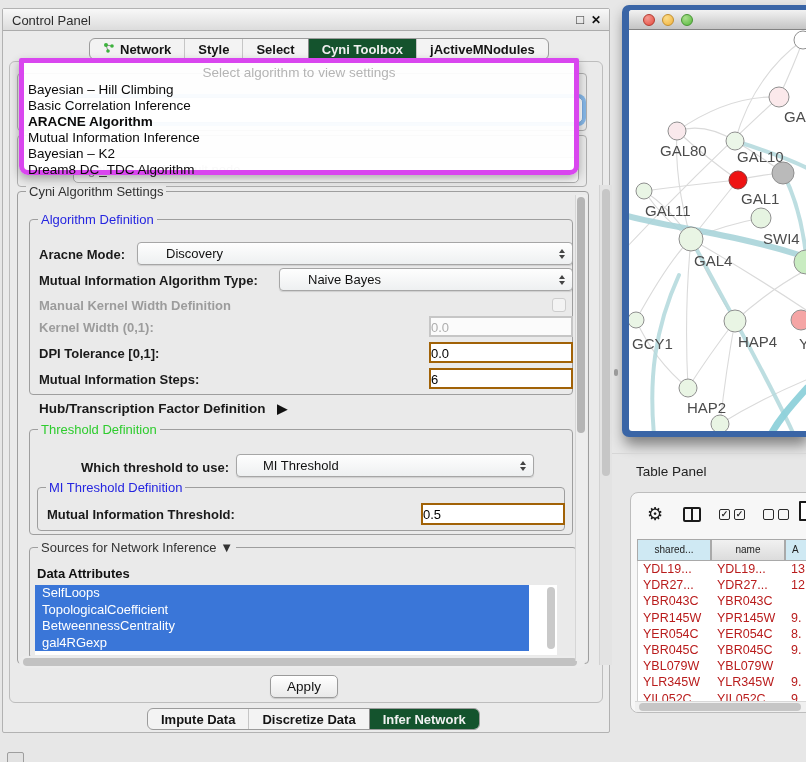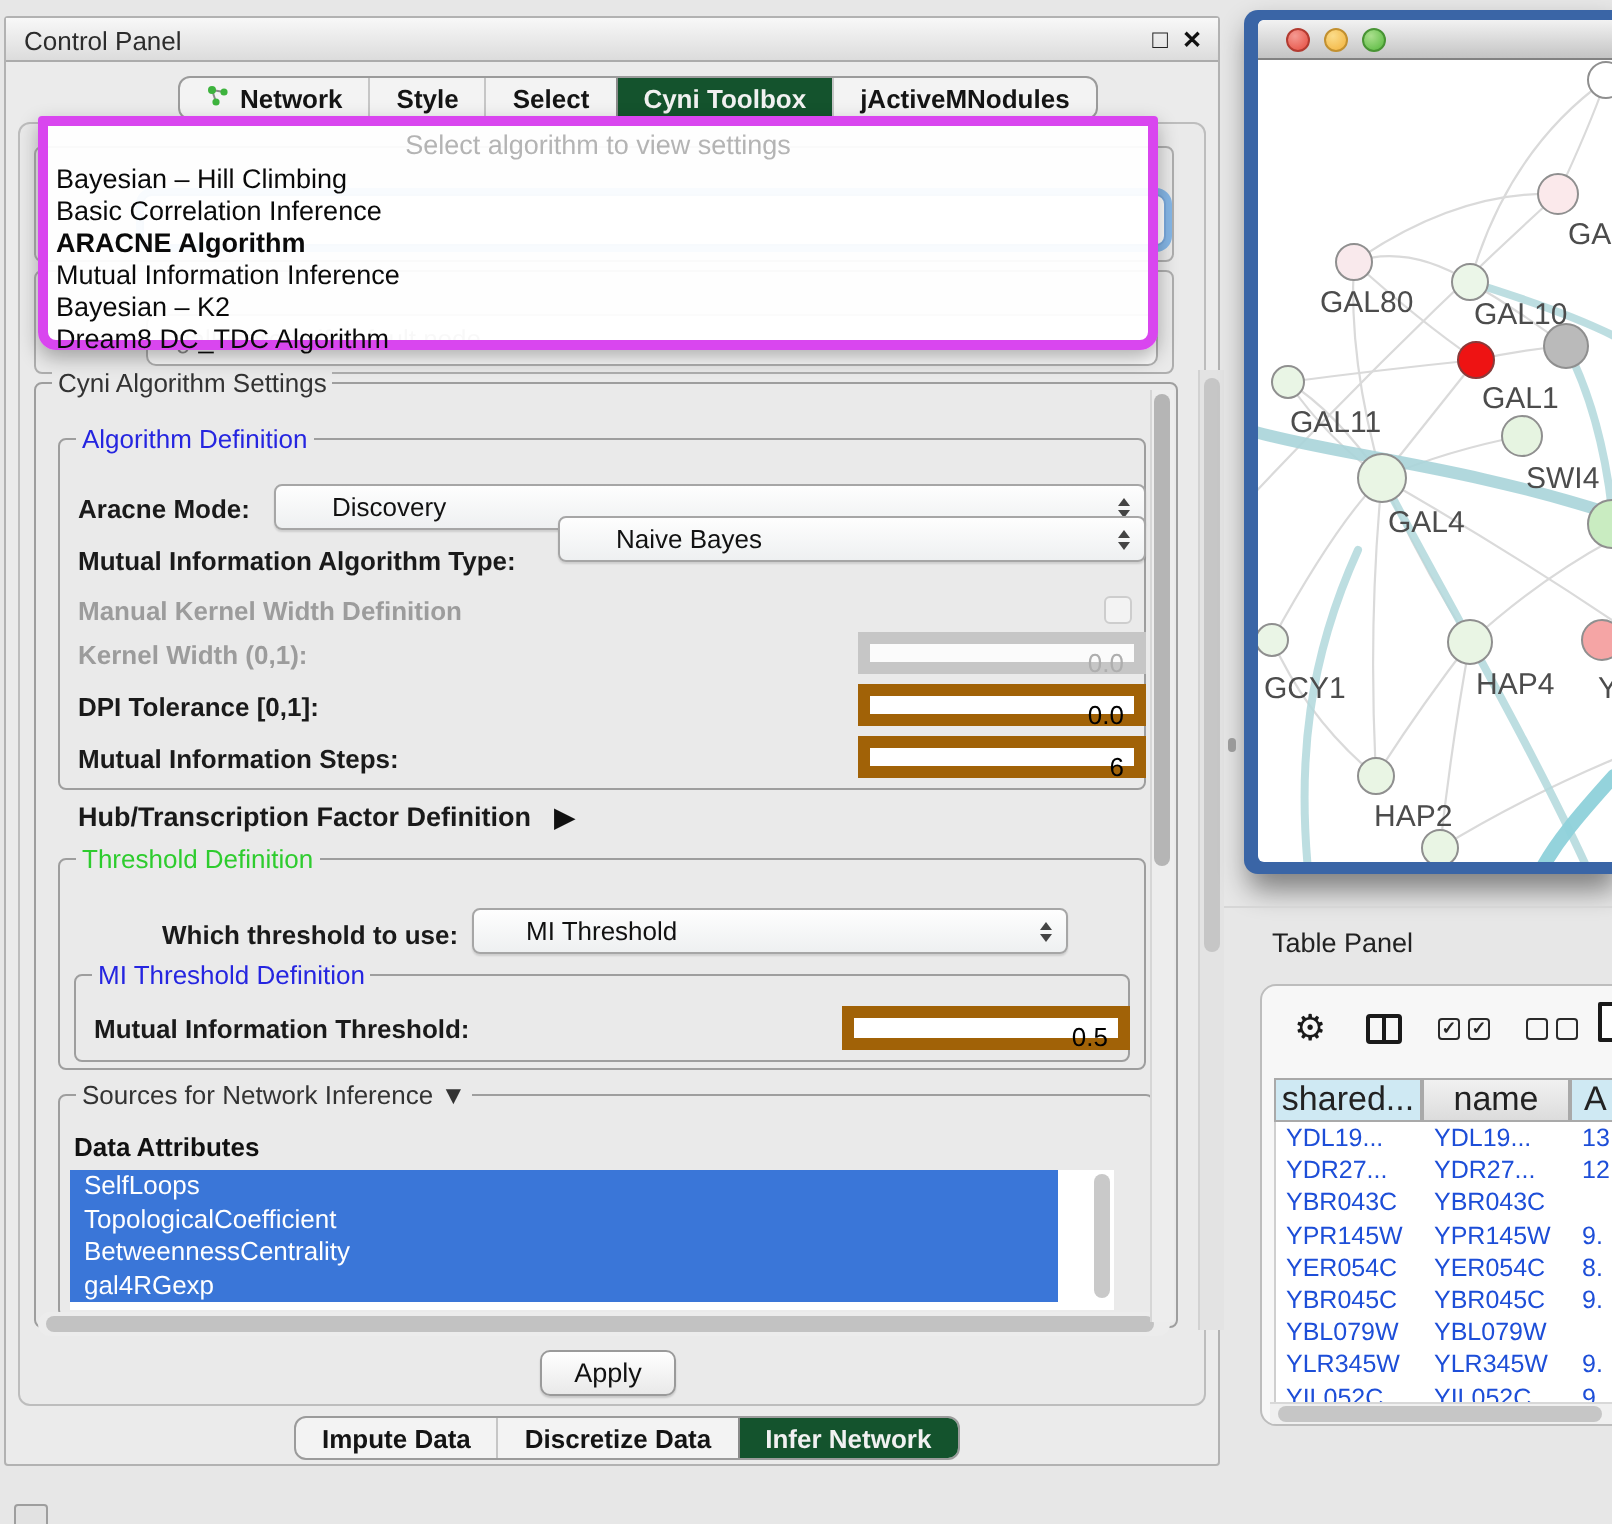--- a/index.html
+++ b/index.html
@@ -64,22 +64,22 @@
     background:linear-gradient(#fefefe,#eef0f1); border:1px solid #a6a6a6; border-radius:4px;
     font-size:13px; color:#111; box-shadow:0 1px 1px rgba(0,0,0,0.12); }
   .combo .val { padding-left:28px; }
   .combo.tight .val { padding-left:26px; }
   .stepper { margin-left:auto; margin-right:7px; display:flex; flex-direction:column; align-items:center; }
   .arr-up { width:0; height:0; border-left:3.5px solid transparent; border-right:3.5px solid transparent;
     border-bottom:4.5px solid #444; margin-bottom:2px; }
   .arr-dn { width:0; height:0; border-left:3.5px solid transparent; border-right:3.5px solid transparent;
     border-top:4.5px solid #444; }
 
-  .field { position:absolute; height:21px; background:#fff; border:6px solid #a16207;
-    font-size:13px; color:#000; text-align:right; line-height:19px; padding-right:5px; }
+  .field { position:absolute; height:21px; background:#fff; border:2px solid #a16207;
+    font-size:13px; color:#000; text-align:left; line-height:19px; padding-right:5px; }
   .field.dis { background:#fbfbfb; border-color:#c6c6c6; color:#aeaeae; }
 
   .cb { position:absolute; width:14px; height:14px; border:1px solid #cdcdcd; border-radius:3px; background:#f3f3f3; }
 
   .hub-row { position:absolute; left:36px; top:392px; font-size:13.5px; font-weight:bold; color:#1a1a1a; }
   .tri-right { display:inline-block; margin-left:8px; color:#111; font-size:13px; }
 
   .attr-lbl { position:absolute; left:34px; top:557px; font-size:13px; font-weight:bold; color:#111; }
   .attr-list { position:absolute; left:32px; top:576px; width:522px; height:70px; background:#fff; overflow:hidden; }
   .attr-item { height:16.5px; line-height:16.5px; font-size:13px; color:#fff; background:#3a76d8;
@@ -118,28 +118,28 @@
     background:#f7f7f7; border:1px solid #bdbdbd; border-radius:8px; overflow:hidden; }
   .tp-gear { position:absolute; left:16px; top:10px; font-size:18px; color:#1a1a1a; }
   .tp-split { position:absolute; left:52px; top:14px; width:18px; height:15px; border:2px solid #1a1a1a; border-radius:2px; }
   .tp-split i { position:absolute; left:6px; top:0; width:2px; height:11px; background:#1a1a1a; display:block; }
   .mini-cb { position:absolute; top:16px; width:11px; height:11px; border:1.5px solid #2a2a2a; border-radius:2px;
     font-size:9px; line-height:9px; text-align:center; color:#2a2a2a; font-weight:bold; }
   .tp-doc { position:absolute; left:168px; top:8px; width:15px; height:20px; border:2px solid #1a1a1a; border-radius:1px; background:#fff; }
 
   .tp-table { position:absolute; left:6px; top:46px; width:210px; }
   .thead { position:relative; height:22px; }
-  .th { position:absolute; top:0; height:22px; border:1px solid #a9a9a9; font-size:17px; color:#222;
+  .th { position:absolute; top:0; height:22px; border:1px solid #a9a9a9; font-size:10px; color:#222;
     line-height:20px; text-align:center; }
   .th.blue { background:#cfe9f3; }
   .th.gray { background:linear-gradient(#f1f1f1,#dcdcdc); }
   .th.left { text-align:left; padding-left:6px; }
   .tbody { position:relative; background:#fff; height:154px; overflow:hidden; border-left:1px solid #cfcfcf; }
   .trow { position:relative; height:16.2px; }
-  .tcell { position:absolute; top:0; height:16.2px; font-size:12.5px; color:#1d4ed8; line-height:16px;
+  .tcell { position:absolute; top:0; height:16.2px; font-size:12.5px; color:#b91c1c; line-height:16px;
     padding-left:5px; white-space:nowrap; overflow:hidden; }
   .tp-hscroll-track { position:absolute; left:4px; top:208px; width:188px; height:12px; background:#f0f0f0; border-top:1px solid #d8d8d8; }
   .tp-hscroll-thumb { position:absolute; left:8px; top:210px; width:162px; height:8px; background:#c6c6c6; border-radius:4px; }
 
   .splitter-dot { position:absolute; left:614px; top:369px; width:4px; height:7px; background:#9a9a9a; border-radius:2px; }
   .mini-icon { position:absolute; left:7px; top:752px; width:17px; height:12px; background:#e2e2e2;
     border:1px solid #9e9e9e; border-radius:2px; }
 </style>
 </head>
 <body>
@@ -208,21 +208,21 @@
     </div>
     <span class="lbl" style="left:36px; top:238px;">Aracne Mode:</span>
     <div class="combo" style="left:134px; top:233px; width:436px;">
       <span class="val">Discovery</span>
       <span class="stepper">
           <i class="arr-up"></i>
           <i class="arr-dn"></i>
         </span>
     </div>
     <span class="lbl" style="left:36px; top:264px;">Mutual Information Algorithm Type:</span>
-    <div class="combo" style="left:276px; top:249px; width:294px;gap:40px;">
+    <div class="combo" style="left:276px; top:259px; width:294px;gap:40px;">
       <span class="val">Naive Bayes</span>
       <span class="stepper">
           <i class="arr-up"></i>
           <i class="arr-dn"></i>
         </span>
     </div>
     <span class="lbl dis" style="left:36px; top:289px;">Manual Kernel Width Definition</span>
     <span class="cb" style="left:549px; top:289px;"></span>
     <span class="lbl dis" style="left:36px; top:311px;">Kernel Width (0,1):</span>
     <div class="field dis" style="left:426px; top:307px; width:144px;">0.0</div>

